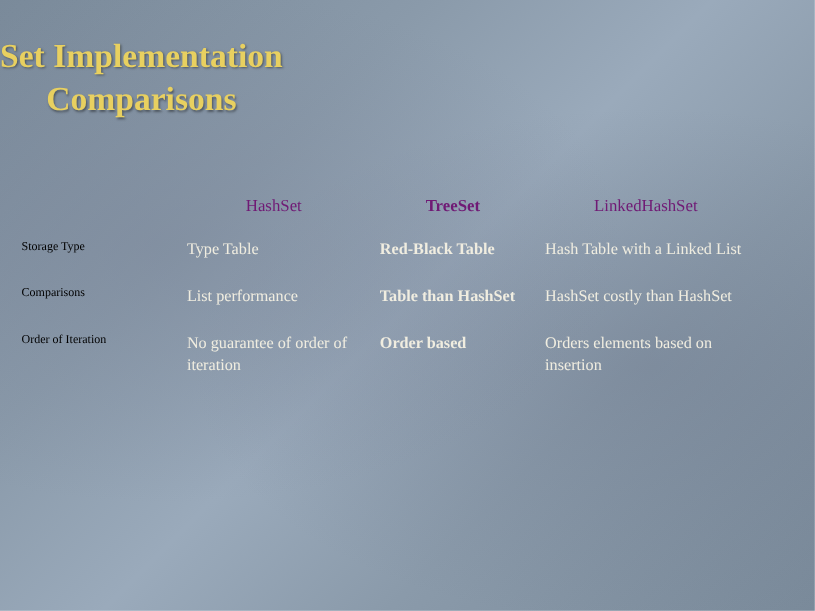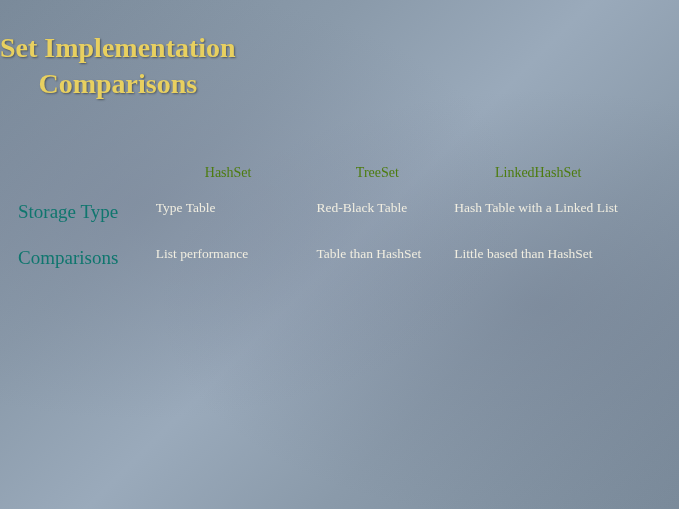--- a/index.html
+++ b/index.html
@@ -54,53 +54,54 @@
       width: 100%;
       border-collapse: collapse;
       color: #f0ede0;
       font-size: 13.5px;
     }
 
     thead tr th {
       font-weight: normal;
       text-align: center;
       padding: 4px 8px 8px 8px;
-      color: #4d7c0f;
+      color: #701a75;
       font-size: 14px;
       margin-top: 46px;
     }
 
     thead tr th:first-child {
       text-align: left;
     }
 
     tbody tr td {
       padding: 10px 8px;
       vertical-align: top;
       line-height: 1.4;
     }
 
     tbody tr td:first-child {
-      font-size: 19px;
-      color: #0f766e;
+      font-size: 10px;
+      color: #000000;
       white-space: nowrap;
     }
 
     tbody tr td:not(:first-child) {
       text-align: left;
     }
 
     .col-row-label {
       width: 120px;
     }
     .col-hashset {
       width: 140px;
     }
     .col-treeset {
       width: 120px;
+      font-weight: bold;
     }
     .col-linkedhashset {
       width: 160px;
     }
 
     tbody tr {
       border-top: none;
     }
   </style>
 </head>
@@ -127,19 +128,25 @@
         <tr>
           <td class="col-row-label">Storage Type</td>
           <td class="col-hashset">Type Table</td>
           <td class="col-treeset">Red-Black Table</td>
           <td class="col-linkedhashset">Hash Table with a Linked List</td>
         </tr>
         <tr>
           <td class="col-row-label">Comparisons</td>
           <td class="col-hashset">List performance</td>
           <td class="col-treeset">Table than HashSet</td>
-          <td class="col-linkedhashset">Little based than HashSet</td>
+          <td class="col-linkedhashset">HashSet costly than HashSet</td>
+        </tr>
+        <tr>
+          <td class="col-row-label">Order of Iteration</td>
+          <td class="col-hashset">No guarantee of order of iteration</td>
+          <td class="col-treeset">Order based</td>
+          <td class="col-linkedhashset">Orders elements based on insertion</td>
         </tr>
       </tbody>
     </table>
   </div>
 
 </div>
 
 </body></html>

